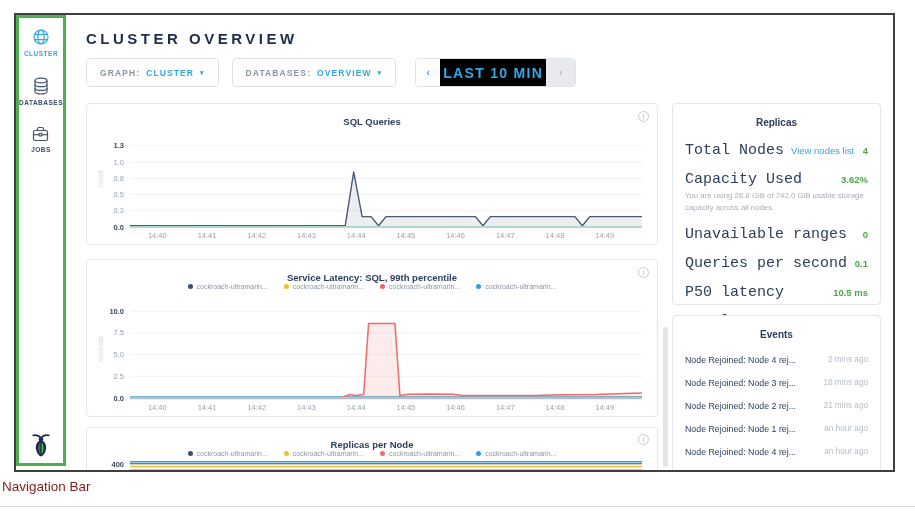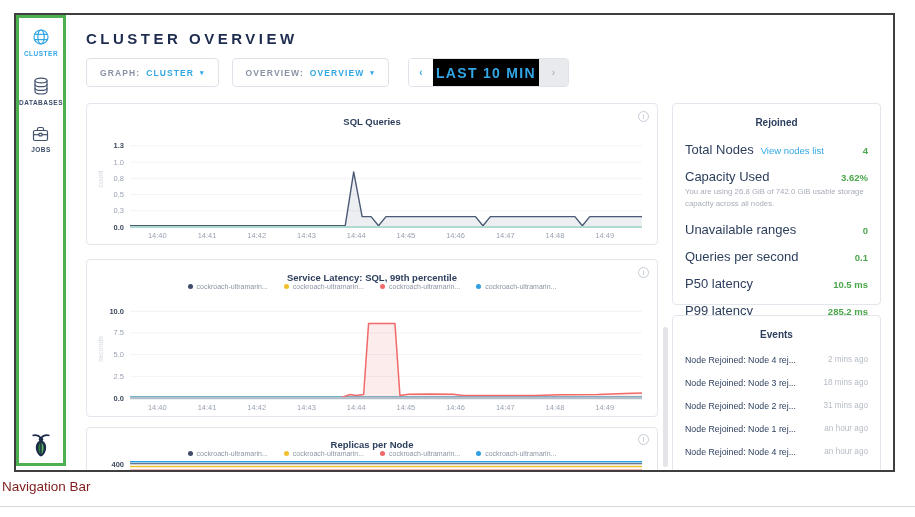--- a/index.html
+++ b/index.html
@@ -65,21 +65,21 @@
              background:#e3e4e8; border-radius:3px; cursor:pointer; }
 
   .right-col { width:209px; margin-left:14px; display:flex; flex-direction:column; }
   .side-panel { padding:9px 12px; }
   #summary-panel { height:202px; }
   #events-panel { height:158px; margin-top:10px; overflow:hidden; }
   .side-title { text-align:center; font-size:10px; font-weight:bold; color:#2c3e5d; margin:4px 0 8px; }
 
   .summary-group { padding:6px 0; }
   .summary-row { display:flex; align-items:baseline; }
-  .summary-label { font-size:13px; color:#2c3e5d; }
+  .summary-label { font-size:15px; color:#2c3e5d;font-family:Liberation Mono, monospace; }
   .summary-link { font-size:9.5px; color:#33a7e5; margin-left:7px; cursor:pointer; }
   .summary-value { margin-left:auto; font-size:9.5px; font-weight:bold; color:#4aa64a; }
   .summary-sub { font-size:7.8px; color:#a8aeb9; line-height:1.55; margin-top:2px; padding-right:4px; }
 
   .event-row { display:flex; align-items:center; padding:6.5px 0; }
   .event-text { flex:1; font-size:8.8px; color:#2c3e5d; white-space:nowrap; overflow:hidden; }
   .event-time { font-size:8.2px; color:#b6bcc6; margin-left:8px; white-space:nowrap; }
 
   .annotation-label { position:absolute; left:2px; top:479px; font-size:13.5px; color:#7f1d1d; }
   .bottom-rule { position:absolute; left:0; top:506px; width:915px; height:1px; background:#d9d9d9; }
@@ -128,21 +128,21 @@
     <main class="main">
       <h1 class="page-title">CLUSTER OVERVIEW</h1>
 
       <div class="toolbar">
         <button class="dd">
           <span class="dd-label">GRAPH:</span>
           <span class="dd-value">CLUSTER</span>
           <span class="caret">▾</span>
         </button>
         <button class="dd">
-          <span class="dd-label">OVERVIEW:</span>
+          <span class="dd-label">DATABASES:</span>
           <span class="dd-value">OVERVIEW</span>
           <span class="caret">▾</span>
         </button>
         <div class="time-group">
           <button class="tg-prev">‹</button>
           <button class="tg-range">LAST 10 MIN</button>
           <button class="tg-next">›</button>
         </div>
       </div>
 
@@ -269,21 +269,21 @@
                 <polyline points="36,9.347368421052622 548,9.347368421052622" fill="none" stroke="#f26969" stroke-width="1.6" stroke-linejoin="round"></polyline>
                 <polyline points="36,12.07368421052631 548,12.07368421052631" fill="none" stroke="#f5a3a3" stroke-width="1.6" stroke-linejoin="round"></polyline>
                 <text x="30" y="6.39473684210526" text-anchor="end" font-size="7.5" fill="#3e4a5f" font-weight="bold">400</text>
               </svg>
           </div>
 
         </section>
 
         <aside class="right-col">
           <div class="panel side-panel" id="summary-panel">
-            <div class="side-title">Rejoined</div>
+            <div class="side-title">Replicas</div>
             <div id="summary-rows">
                 <div class="summary-group">
                   <div class="summary-row">
                     <span class="summary-label">Total Nodes</span>
                     <span class="summary-link">View nodes list</span>
                     <span class="summary-value">4</span>
                   </div>
                 </div>
                 <div class="summary-group">
                   <div class="summary-row">

